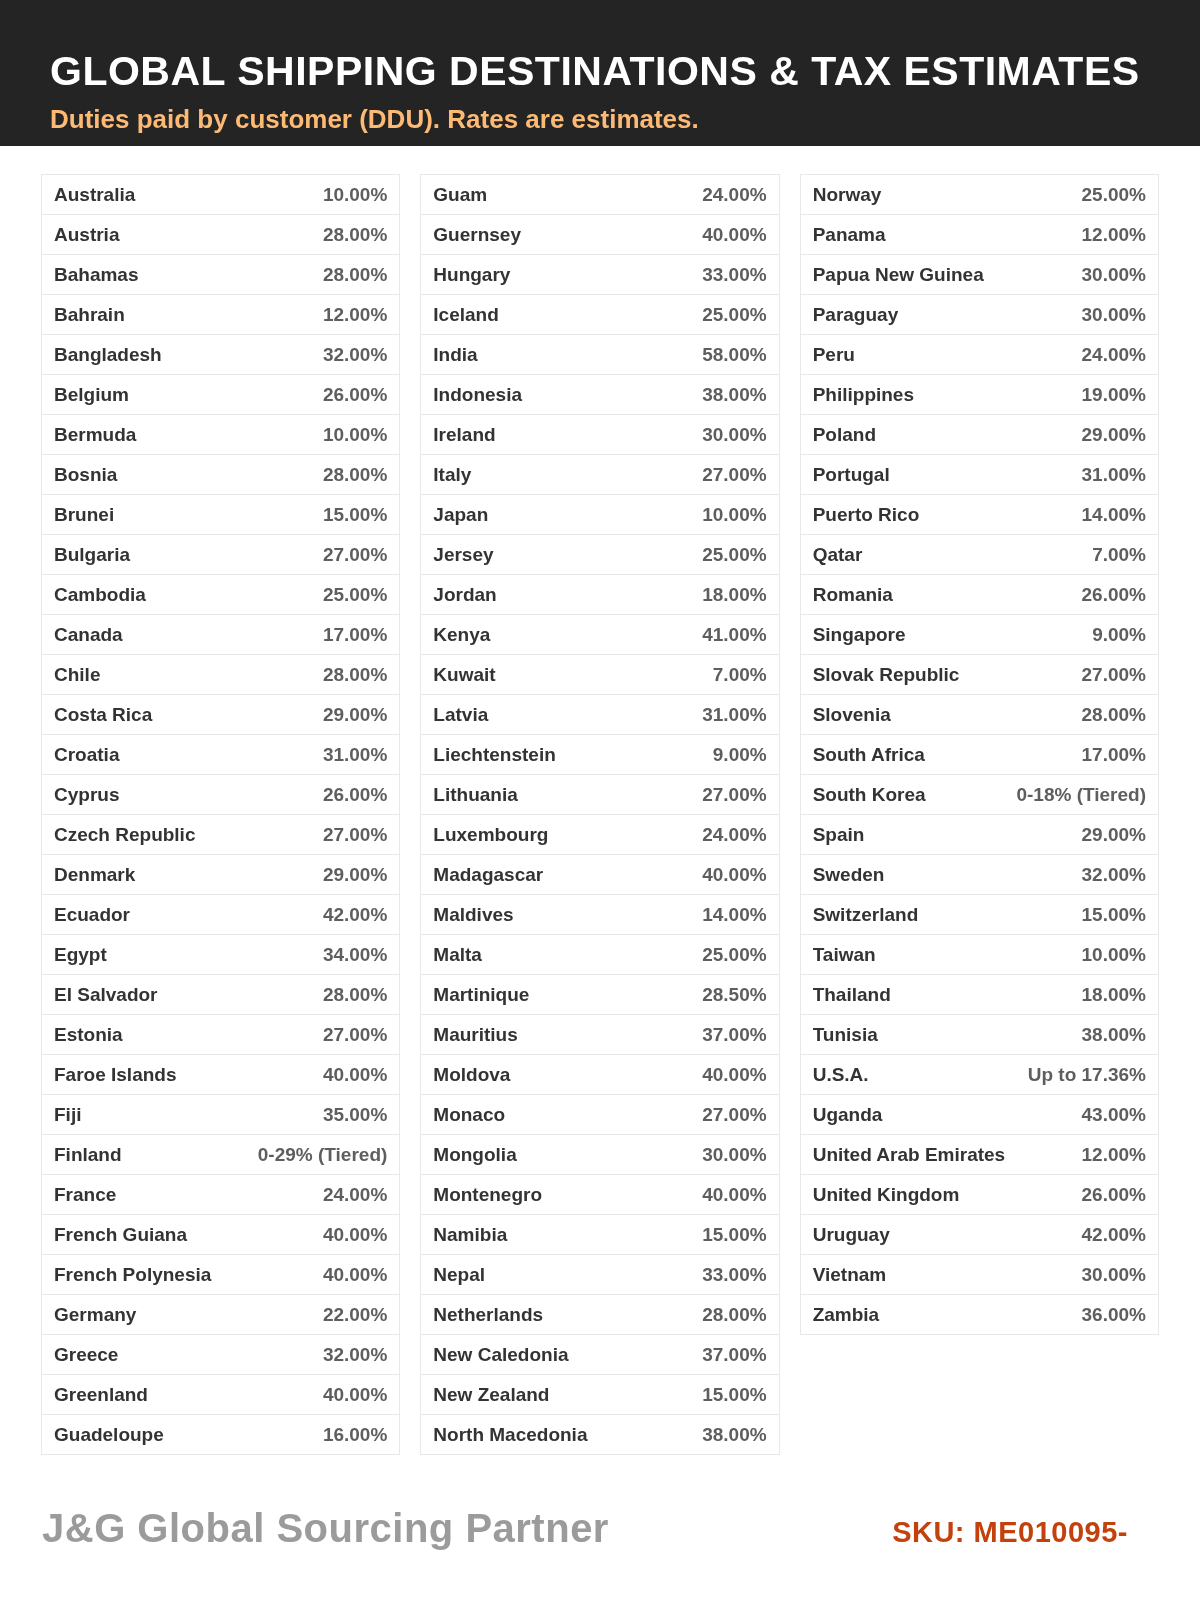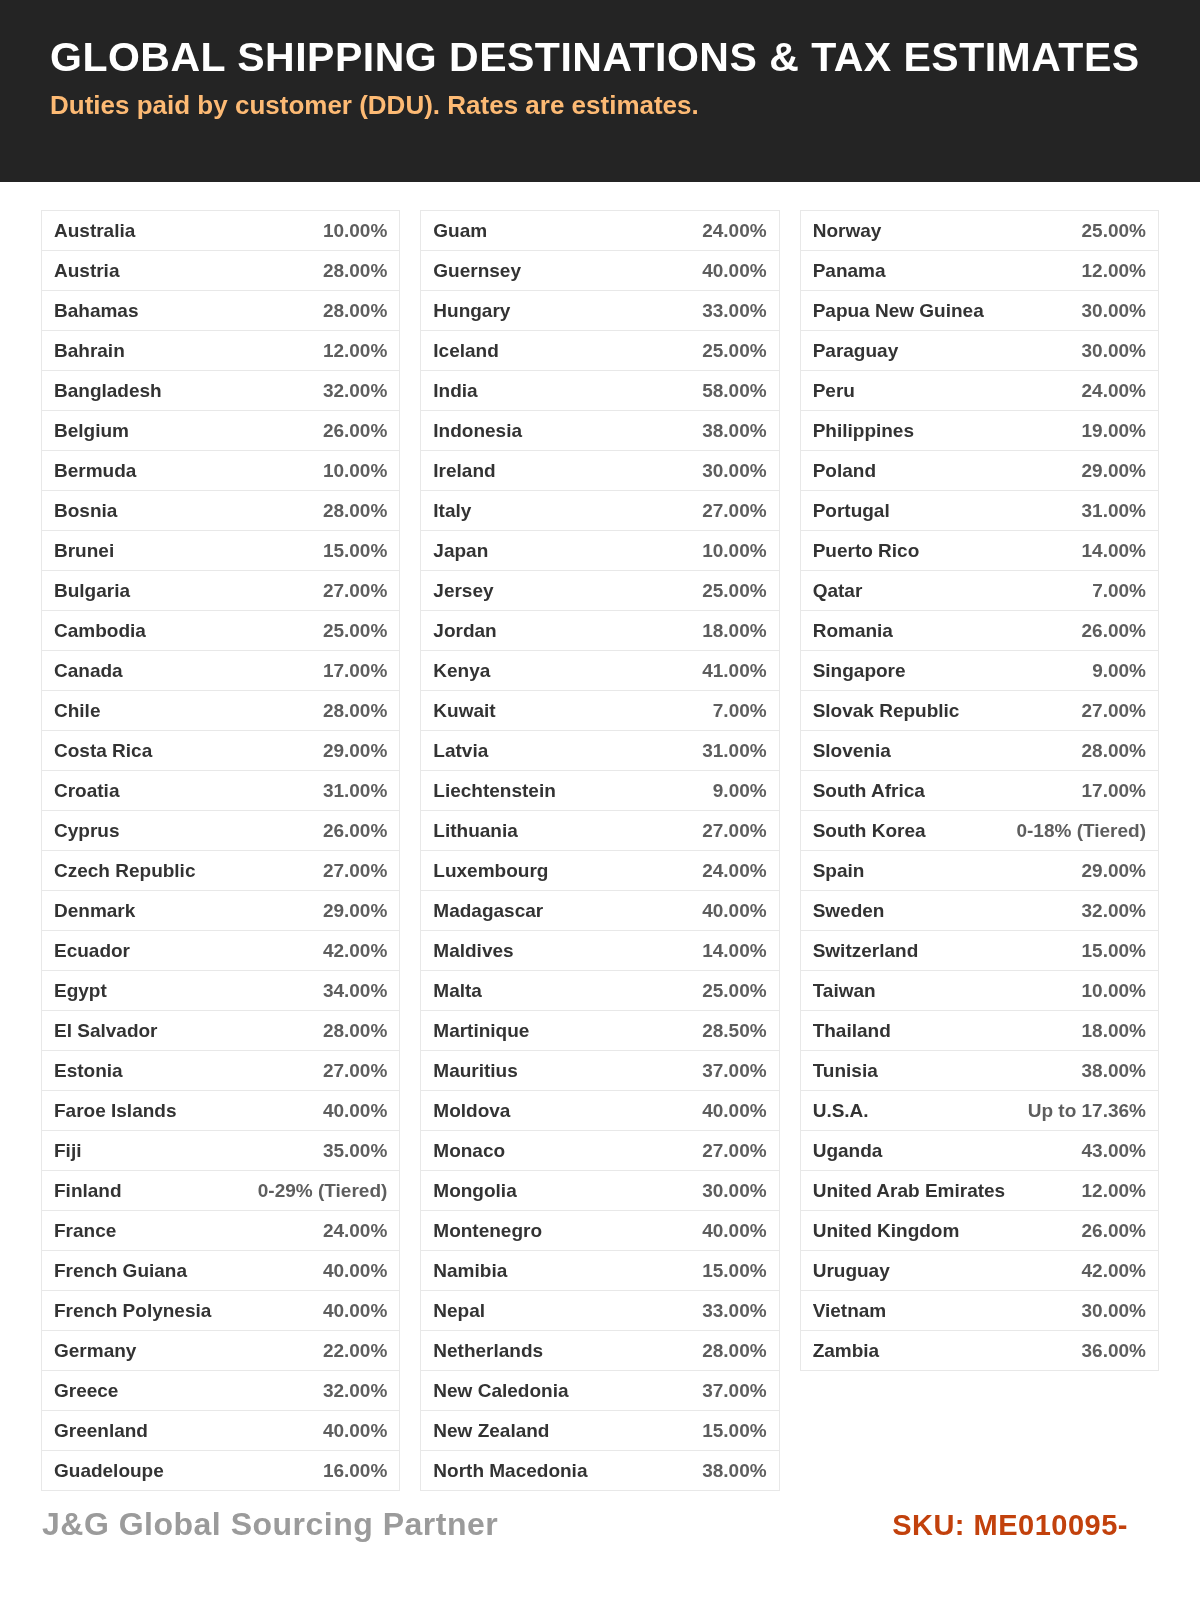--- a/index.html
+++ b/index.html
@@ -5,22 +5,22 @@
   * { margin: 0; padding: 0; box-sizing: border-box; }
   html, body {
     width: 1200px; height: 1600px;
     background: #ffffff;
     font-family: "Liberation Sans", "DejaVu Sans", sans-serif;
     overflow: hidden;
     position: relative;
   }
   .header {
     background: #242424;
-    height: 182px;
-    padding: 34px 50px 0 50px;
+    height: 146px;
+    padding: 48px 50px 0 50px;
   }
   .title {
     color: #ffffff;
     font-size: 41px;
     font-weight: bold;
     letter-spacing: 0.5px;
     white-space: nowrap;
   }
   .subtitle {
     color: #fdba74;
@@ -67,21 +67,21 @@
   .footer {
     position: absolute;
     left: 42px;
     right: 72px;
     top: 1506px;
     display: flex;
     justify-content: space-between;
     align-items: baseline;
   }
   .brand {
-    font-size: 32px;
+    font-size: 40px;
     font-weight: bold;
     color: #9b9b9b;
     letter-spacing: 0.5px;
   }
   .sku {
     font-size: 29px;
     font-weight: bold;
     color: #c2410c;
     letter-spacing: 0.5px;
   }

